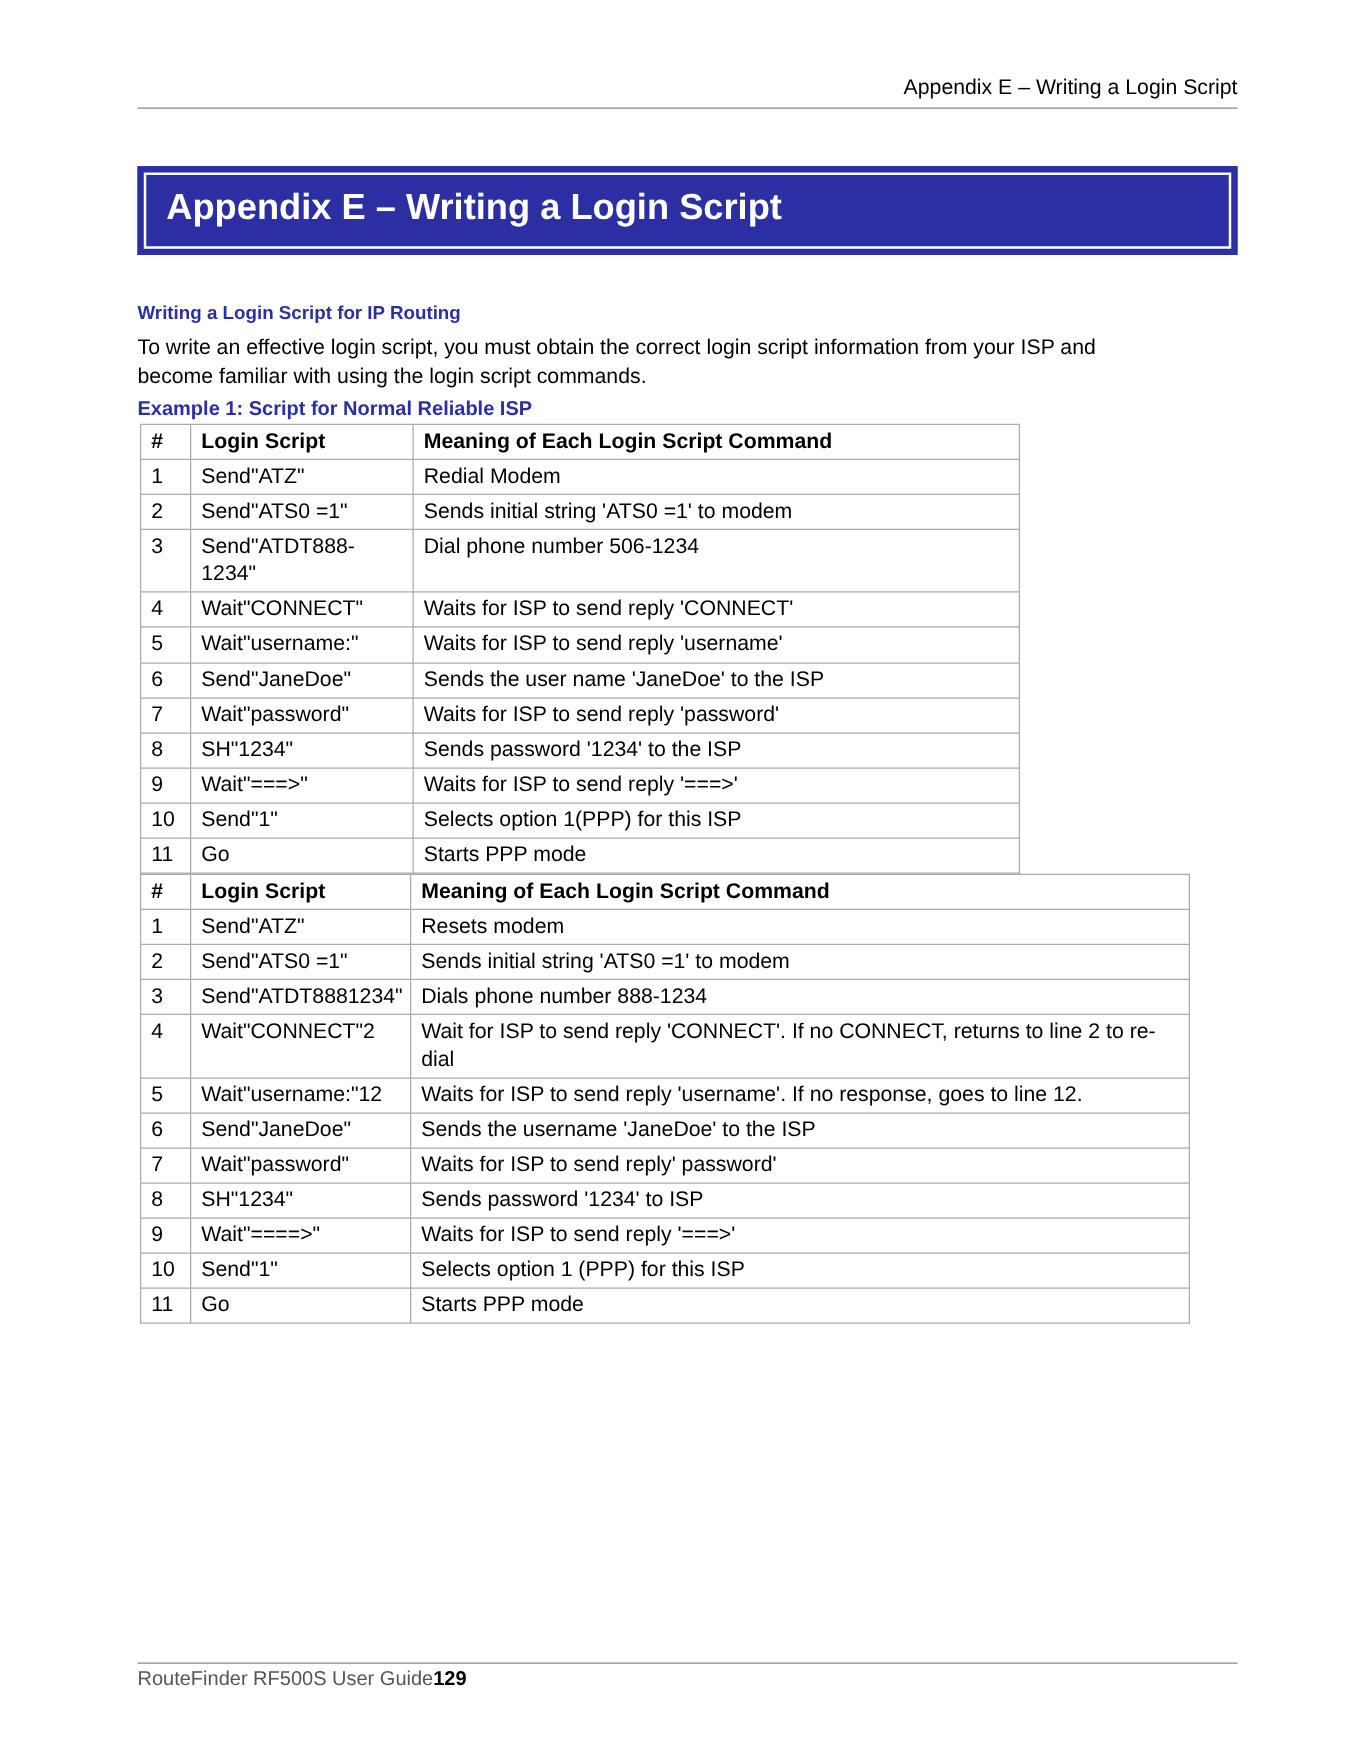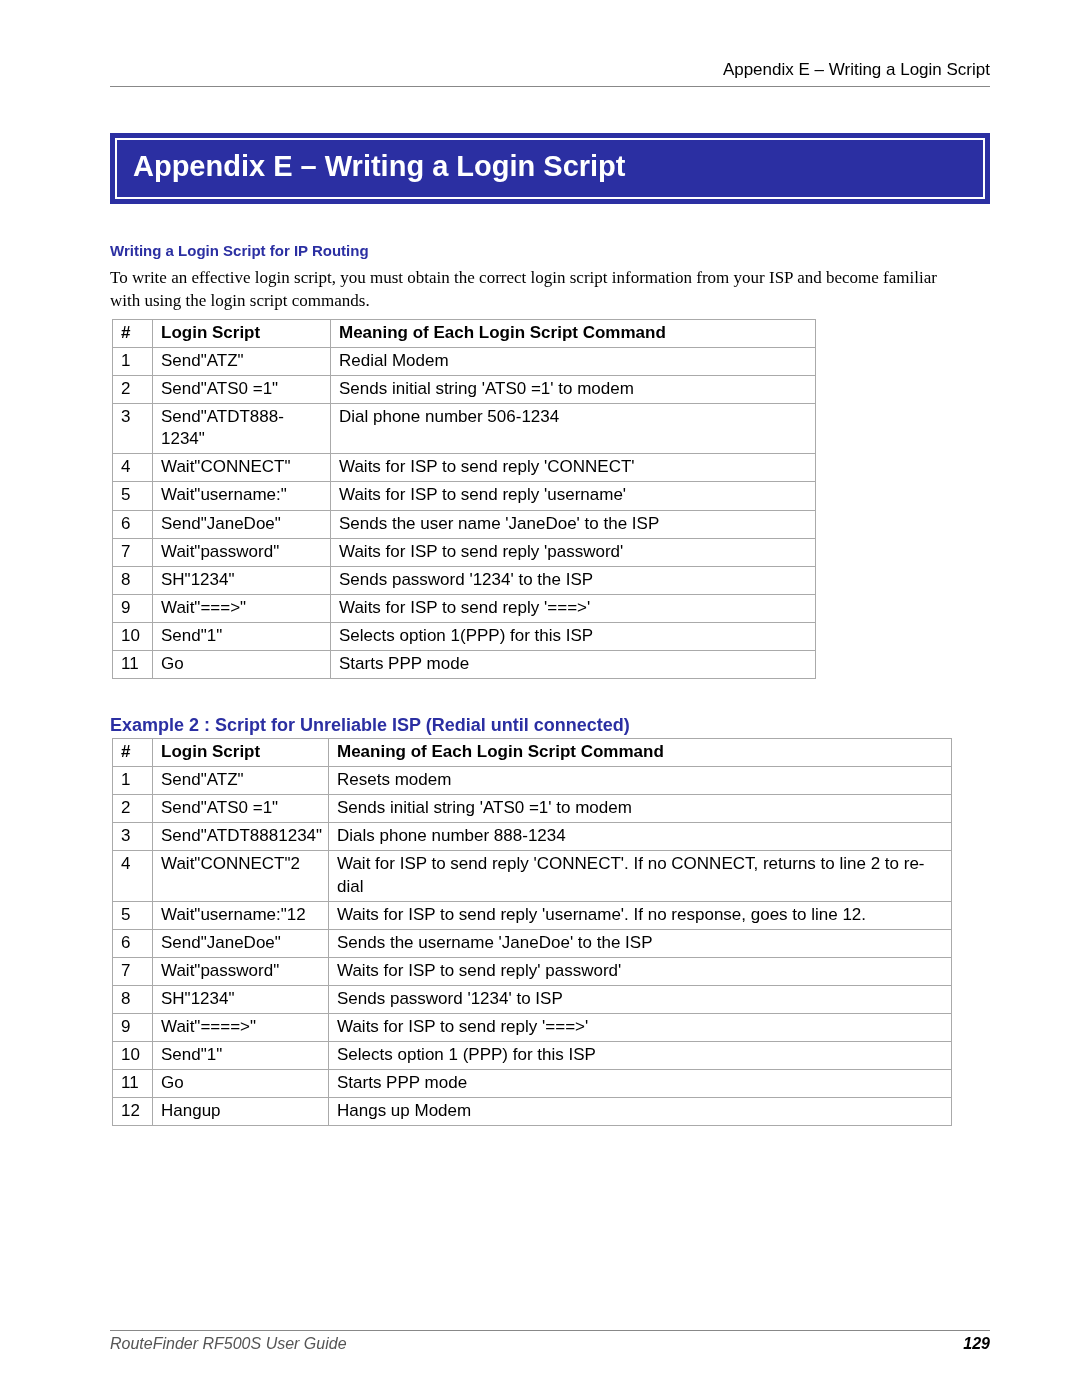--- a/index.html
+++ b/index.html
@@ -49,21 +49,21 @@
     font-weight: bold;
   }
   .section-h {
     color: #2b2fa2;
     font-weight: bold;
     font-size: 15px;
     margin-top: 38px;
     margin-bottom: 8px;
   }
   .body-p {
-    font-family: Liberation Serif, serif;
+    font-family: Liberation Sans, sans-serif;
     font-size: 17px;
     line-height: 1.35;
     margin: 0 0 6px 0;
     max-width: 830px;
   }
   .example-h {
     color: #2b2fa2;
     font-family: Verdana, Geneva, sans-serif;
     font-weight: bold;
     font-size: 16px;
@@ -99,25 +99,23 @@
   table.script.t2 col.c0 { width: 40px; }
   table.script.t2 col.c1 { width: 176px; }
   .footer {
     position: absolute;
     left: 110px;
     right: 90px;
     bottom: 44px;
   }
   .footer-line {
     display: flex;
-    justify-content: space-between;
     font-size: 16px;
     color: #555;
     margin-top: 4px;
-    font-style: italic;
   }
   .footer-page {
     font-weight: bold;
     color: #000;
   }
 </style>
 </head>
 <body>
 
 <div class="page">
@@ -127,20 +125,21 @@
 
   <div class="title-box">
     <div class="title-inner">
       <span class="title-text">Appendix E – Writing a Login Script</span>
     </div>
   </div>
 
   <div class="section-h">Writing a Login Script for IP Routing</div>
   <p class="body-p">To write an effective login script, you must obtain the correct login script information from your ISP and become familiar with using the login script commands.</p>
 
+  <div class="example-h">Example 1: Script for Normal Reliable ISP</div>
 
   <table class="script">
     <colgroup>
         <col class="c0">
         <col class="c1">
         <col class="c2">
       </colgroup>
     <thead>
       <tr>
         <th>#</th>
@@ -200,21 +199,20 @@
           <td>Selects option 1(PPP) for this ISP</td>
         </tr>
         <tr>
           <td>11</td>
           <td>Go</td>
           <td>Starts PPP mode</td>
         </tr>
       </tbody>
   </table>
 
-  <div class="example-h second">Example 2 : Script for Unreliable ISP (Redial until connected)</div>
 
   <table class="script t2">
     <colgroup>
         <col class="c0">
         <col class="c1">
         <col class="c2">
       </colgroup>
     <thead>
       <tr>
         <th>#</th>
@@ -271,25 +269,20 @@
         <tr>
           <td>10</td>
           <td>Send"1"</td>
           <td>Selects option 1 (PPP) for this ISP</td>
         </tr>
         <tr>
           <td>11</td>
           <td>Go</td>
           <td>Starts PPP mode</td>
         </tr>
-        <tr>
-          <td>12</td>
-          <td>Hangup</td>
-          <td>Hangs up Modem</td>
-        </tr>
       </tbody>
   </table>
 
   <div class="footer">
     <hr class="bottom-rule">
     <div class="footer-line">
       <span>RouteFinder RF500S User Guide</span>
       <span class="footer-page">129</span>
     </div>
   </div>

